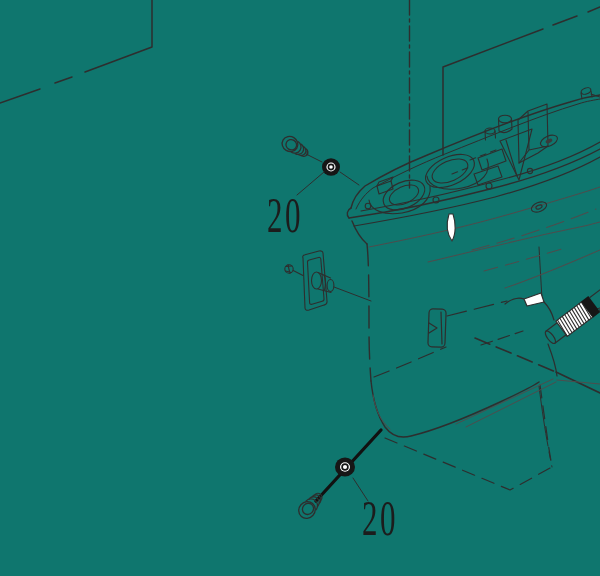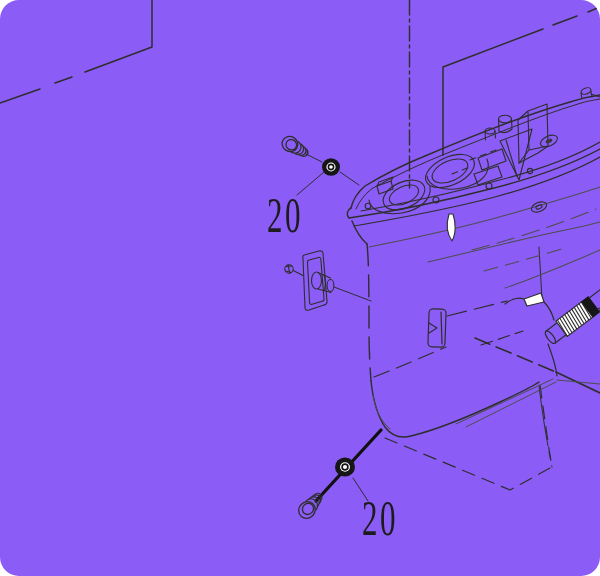--- a/index.html
+++ b/index.html
@@ -1,17 +1,17 @@
 <!DOCTYPE html>
 <html><head>
 <meta charset="utf-8">
 <style>
   html,body{margin:0;padding:0;background:#ffffff;}
-  .stage{position:relative;width:600px;height:576px;background:#8b5cf6;overflow:hidden;
-         font-family:"Liberation Serif", serif;border-radius:19px;}
+  .stage{position:relative;width:600px;height:576px;background:#0f766e;overflow:hidden;
+         font-family:"Liberation Serif", serif;}
   .stage svg{position:absolute;left:0;top:0;}
   .callout-text{font-family:"Liberation Serif", serif;fill:#1c1c1c;cursor:pointer;}
 </style>
 </head>
 <body>
 
 <div class="stage">
 <svg width="600" height="576" viewBox="0 0 600 576">
   <g fill="none" stroke="#2e2e2e" stroke-width="1.2" stroke-linecap="round" stroke-linejoin="round">
 

